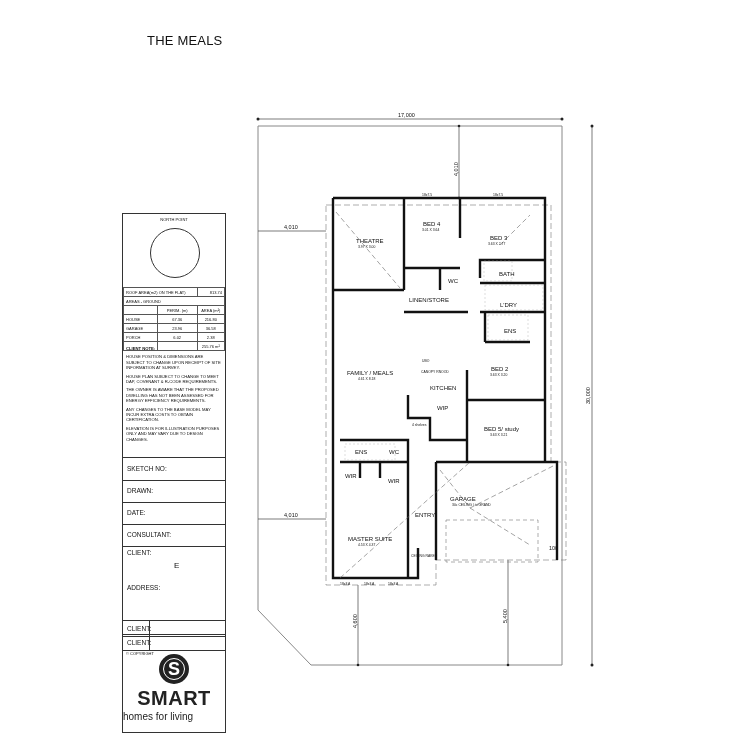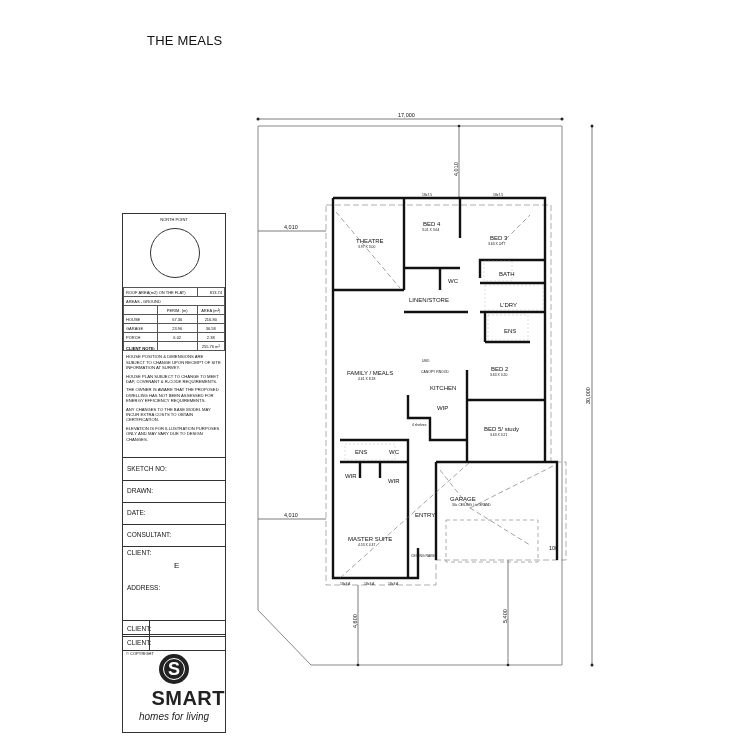--- a/index.html
+++ b/index.html
@@ -12,22 +12,22 @@
   .lbl { font-size:6.5px; position:absolute; left:4px; }
   .np-title { position:absolute; left:0; right:0; top:3px; text-align:center; font-size:4px; }
   .np-circle { position:absolute; left:27px; top:14px; width:48px; height:48px; border:1px solid #333; border-radius:50%; }
   table.areas { position:absolute; left:0; top:73px; width:102px; border-collapse:collapse; font-size:4px; }
   table.areas td { border:1px solid #555; padding:1px 2px; height:6px; }
   .notes { position:absolute; left:3px; top:132px; width:96px; font-size:4.2px; line-height:5.4px; }
   .notes p { margin:0 0 3px 0; }
   .logo-circle { position:absolute; left:36px; top:440px; width:30px; height:30px; border-radius:50%; background:#222; }
   .logo-circle::after { content:""; position:absolute; left:4px; top:4px; width:20px; height:20px; border-radius:50%; border:1px solid #fff; }
   .logo-s { position:absolute; left:36px; top:440px; width:30px; height:30px; line-height:30px; text-align:center; color:#fff; font-weight:bold; font-size:18px; z-index:2; }
-  .logo-word { position:absolute; left:0; right:0; top:473px; text-align:right; font-weight:bold; font-size:20px; letter-spacing:0.5px; color:#222; }
-  .logo-tag { position:absolute; left:0; right:0; top:497px; text-align:center; font-size:10px; color:#222;font-style:italic; }
+  .logo-word { position:absolute; left:0; right:0; top:473px; text-align:center; font-weight:bold; font-size:20px; letter-spacing:0.5px; color:#222; }
+  .logo-tag { position:absolute; left:0; right:0; top:497px; font-size:10px; color:#222; }
   
   .plan { position:absolute; left:0; top:0; width:750px; height:750px; pointer-events:none; }
   .plan text { font-family:"Liberation Sans", sans-serif; fill:#111; }
   .plan .room { font-size:6px; }
   .plan .dim { font-size:5.5px; }
   .plan .sub { font-size:3.4px; }
 </style>
 </head>
 <body>
 

